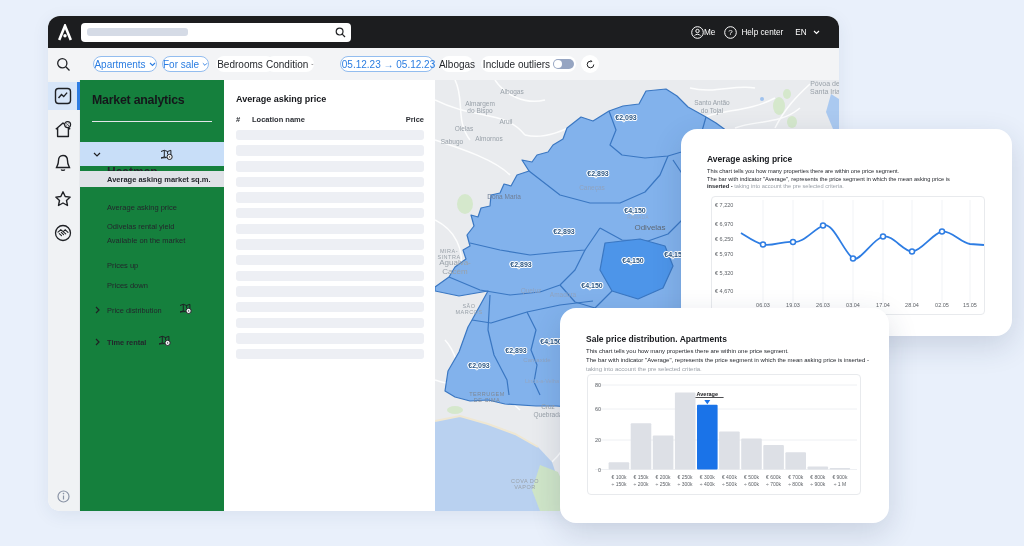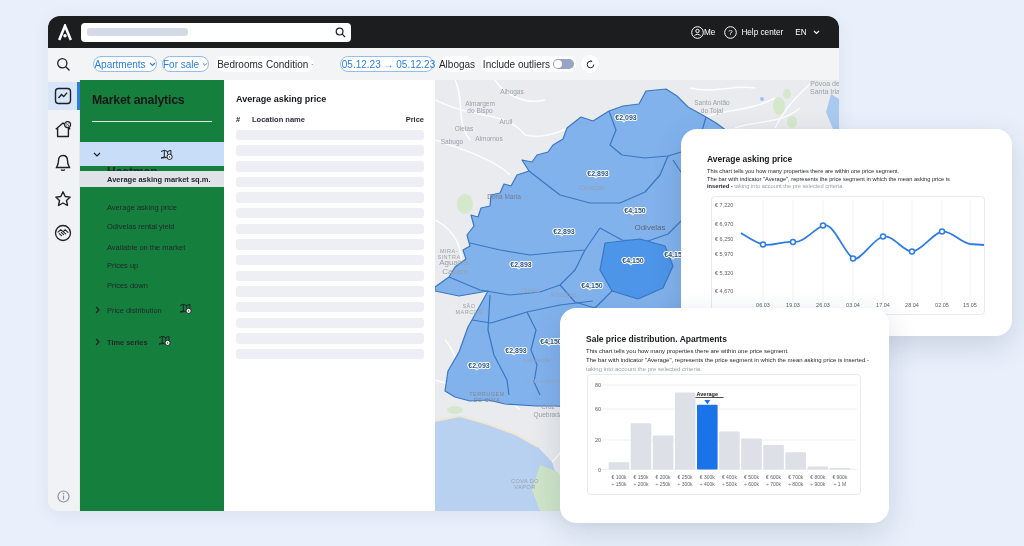--- a/index.html
+++ b/index.html
@@ -150,38 +150,38 @@
         <path d="M1 3.5 L4.3 2.3 L7.6 3.5 L10.9 2.3 V8.3 L9.5 8.8 M6.5 9.6 L4.3 8.8 L1 10 Z" fill="none" stroke="#1f2125" stroke-width="1" stroke-linejoin="round"></path>
         <line x1="4.3" y1="2.3" x2="4.3" y2="8.8" stroke="#1f2125" stroke-width="1"></line>
         <line x1="7.6" y1="3.5" x2="7.6" y2="6.3" stroke="#1f2125" stroke-width="1"></line>
         <circle cx="9.6" cy="8.9" r="2.6" fill="#f5f6f8" stroke="#1f2125" stroke-width="1"></circle>
         <circle cx="9.6" cy="8.9" r="0.6" fill="#1f2125"></circle>
       </svg>
     <div class="srow"></div>
     <div class="mitem" style="top:94.5px;font-weight:bold">Average asking market sq.m.</div>
     <div class="mitem" style="top:122.5px">Average asking price</div>
     <div class="mitem" style="top:142px">Odivelas rental yield</div>
-    <div class="mitem" style="top:163px">Available on the market</div>
+    <div class="mitem" style="top:156px">Available on the market</div>
     <div class="mitem" style="top:181px">Prices up</div>
     <div class="mitem" style="top:200.5px">Prices down</div>
     <svg class="abs" style="left:15px;top:226px" width="5" height="8" viewBox="0 0 5 8">
         <path d="M1 1l3 3-3 3" stroke="#202124" stroke-width="1.2" fill="none"></path>
       </svg>
     <div class="mitem" style="top:226px;font-weight:normal;font-size:7.4px">Price distribution</div>
     <svg class="abs" style="left:99px;top:222px" width="13" height="13" viewBox="0 0 13 13">
         <path d="M1 3.5 L4.3 2.3 L7.6 3.5 L10.9 2.3 V8.3 L9.5 8.8 M6.5 9.6 L4.3 8.8 L1 10 Z" fill="none" stroke="#1f2125" stroke-width="1" stroke-linejoin="round"></path>
         <line x1="4.3" y1="2.3" x2="4.3" y2="8.8" stroke="#1f2125" stroke-width="1"></line>
         <line x1="7.6" y1="3.5" x2="7.6" y2="6.3" stroke="#1f2125" stroke-width="1"></line>
         <circle cx="9.6" cy="8.9" r="2.6" fill="#f5f6f8" stroke="#1f2125" stroke-width="1"></circle>
         <circle cx="9.6" cy="8.9" r="0.6" fill="#1f2125"></circle>
       </svg>
     <svg class="abs" style="left:15px;top:258px" width="5" height="8" viewBox="0 0 5 8">
         <path d="M1 1l3 3-3 3" stroke="#202124" stroke-width="1.2" fill="none"></path>
       </svg>
-    <div class="mitem" style="top:258px;font-weight:bold;font-size:7.4px">Time series</div>
+    <div class="mitem" style="top:258px;font-weight:bold;font-size:7.4px">Time rental</div>
     <svg class="abs" style="left:78px;top:254px" width="13" height="13" viewBox="0 0 13 13">
         <path d="M1 3.5 L4.3 2.3 L7.6 3.5 L10.9 2.3 V8.3 L9.5 8.8 M6.5 9.6 L4.3 8.8 L1 10 Z" fill="none" stroke="#1f2125" stroke-width="1" stroke-linejoin="round"></path>
         <line x1="4.3" y1="2.3" x2="4.3" y2="8.8" stroke="#1f2125" stroke-width="1"></line>
         <line x1="7.6" y1="3.5" x2="7.6" y2="6.3" stroke="#1f2125" stroke-width="1"></line>
         <circle cx="9.6" cy="8.9" r="2.6" fill="#f5f6f8" stroke="#1f2125" stroke-width="1"></circle>
         <circle cx="9.6" cy="8.9" r="0.6" fill="#1f2125"></circle>
       </svg>
   </div>
 
   <div class="table">

